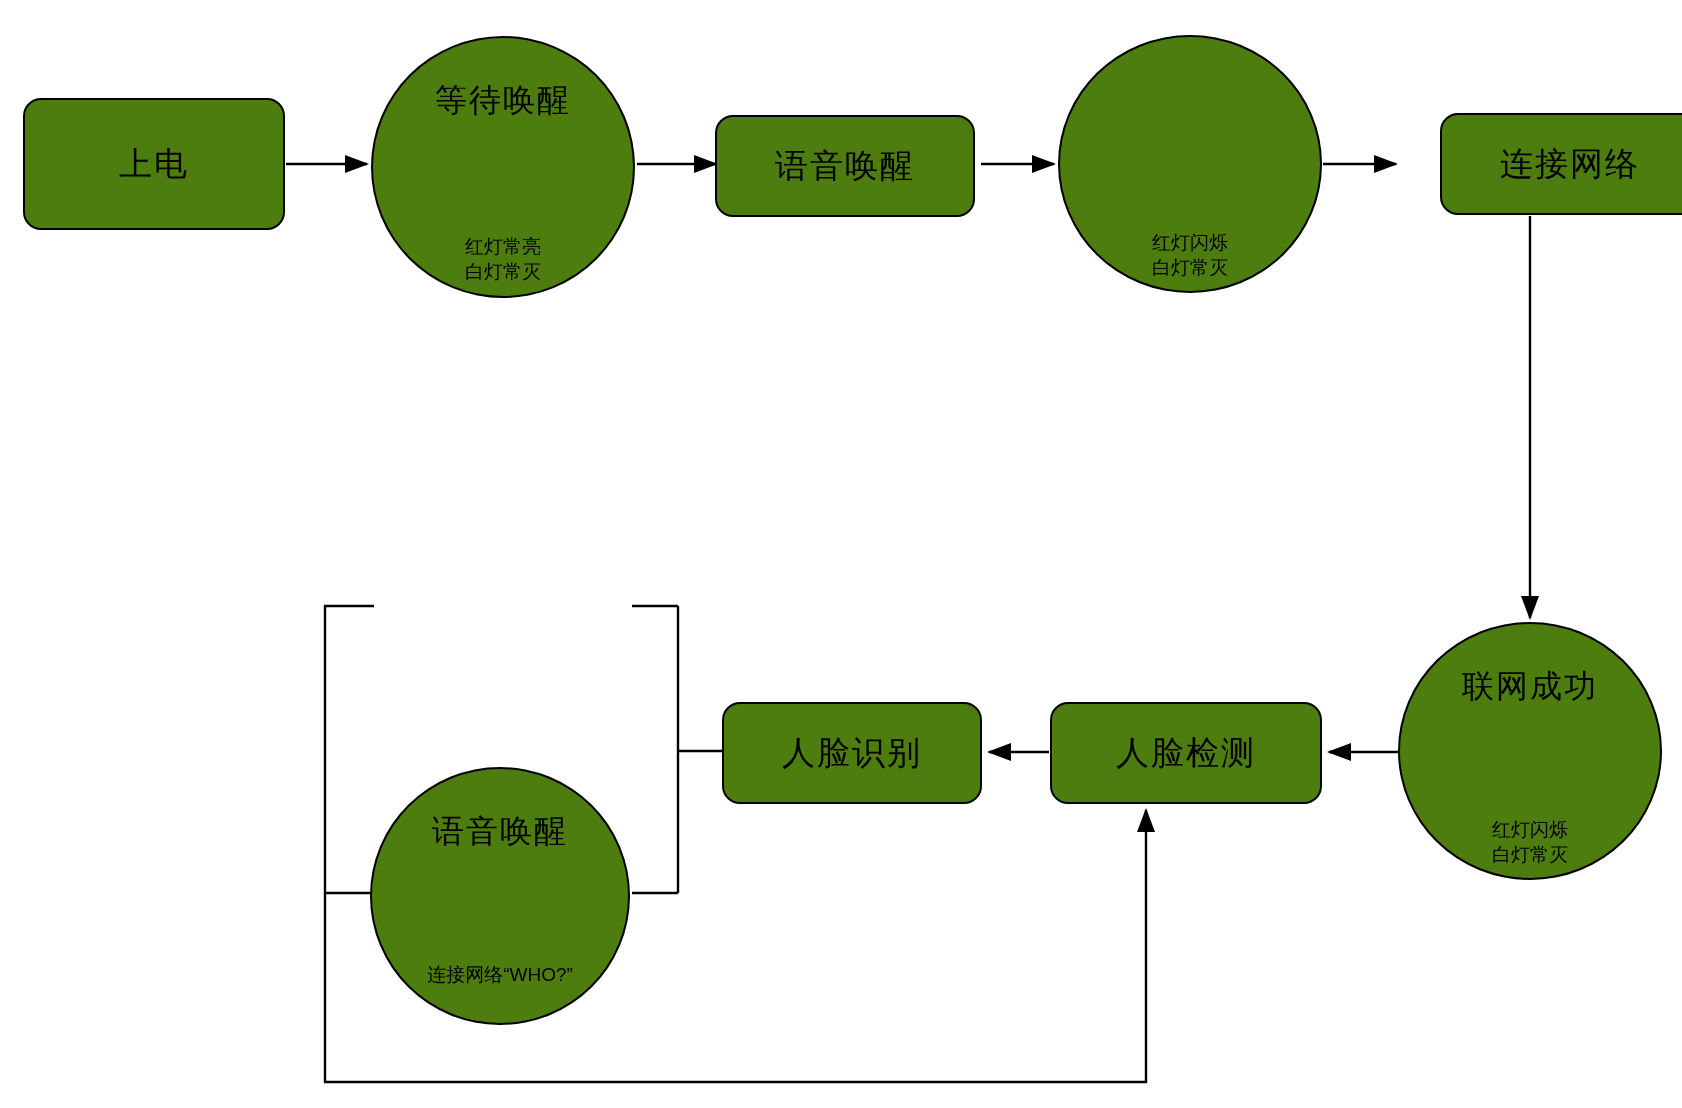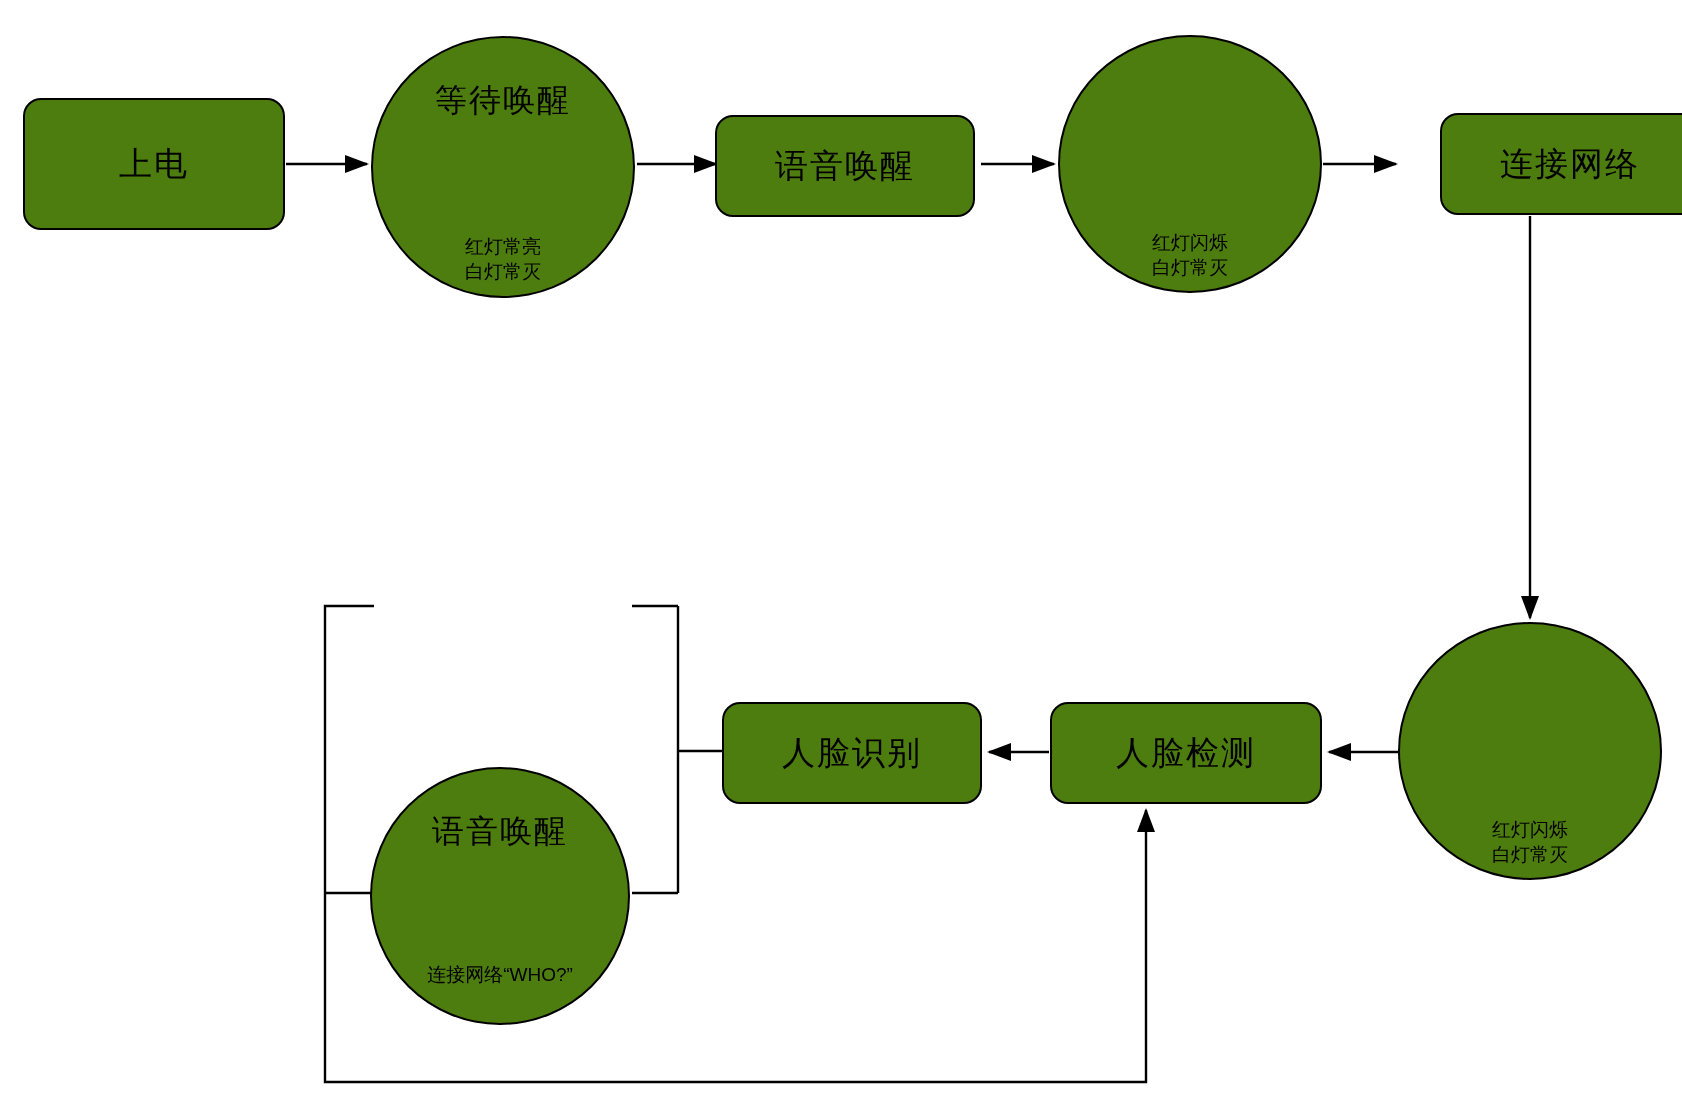--- a/index.html
+++ b/index.html
@@ -102,20 +102,21 @@
   <div class="node circle" style="left:1058px; top:35px; width:264px; height:258px;">
     <div class="note">红灯闪烁
 白灯常灭</div>
   </div>
 
   <div class="node rect" style="left:1400px; top:113px; width:260px; height:102px;margin-left:40px;">
     <div class="label">连接网络</div>
   </div>
 
   <div class="node circle" style="left:1398px; top:622px; width:264px; height:258px;">
+    <div class="title">联网成功</div>
     <div class="note">红灯闪烁
 白灯常灭</div>
   </div>
 
   <div class="node rect" style="left:722px; top:702px; width:260px; height:102px;">
     <div class="label">人脸识别</div>
   </div>
 
   <div class="node rect" style="left:1050px; top:702px; width:272px; height:102px;">
     <div class="label">人脸检测</div>

